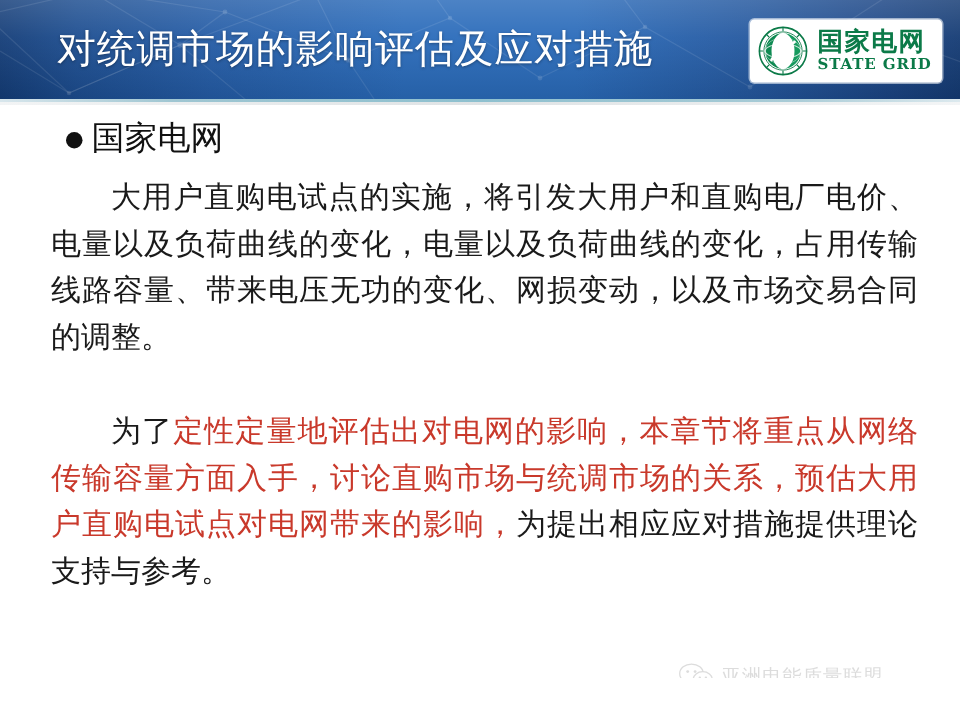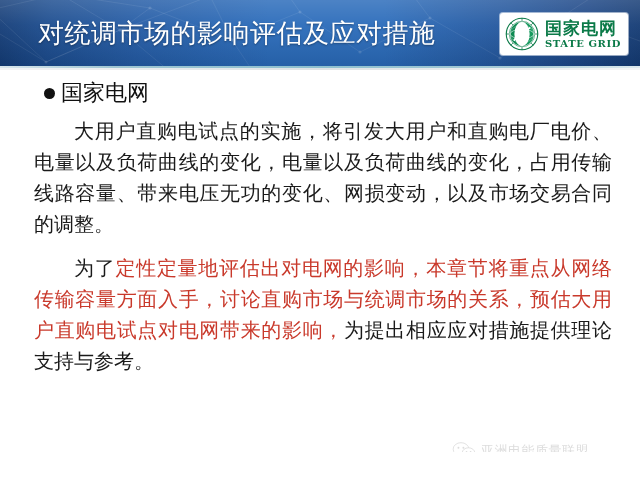--- a/index.html
+++ b/index.html
@@ -75,21 +75,21 @@
   .bullet-dot{
     display:inline-block;width:11px;height:11px;border-radius:50%;
     background:#111;margin-right:6px;flex:0 0 auto;
   }
   .para{
     margin:0 28px 0 34px;
     font-size:20px;line-height:31px;color:#1a1a1a;
     text-align:justify;text-justify:inter-ideograph;
     text-indent:2em;
   }
-  .para2{margin-top:14px;font-family:Liberation Mono, monospace;}
+  .para2{margin-top:32px;}
   .red{color:#c9392b;}
 
   
   .watermark{
     position:absolute;left:452px;top:438px;width:180px;height:26px;
     display:flex;align-items:center;opacity:.30;
   }
   .wm-icon{width:24px;height:20px;flex:0 0 auto;}
   .wm-wrap{position:relative;margin-left:5px;}
   .wm-cn{

